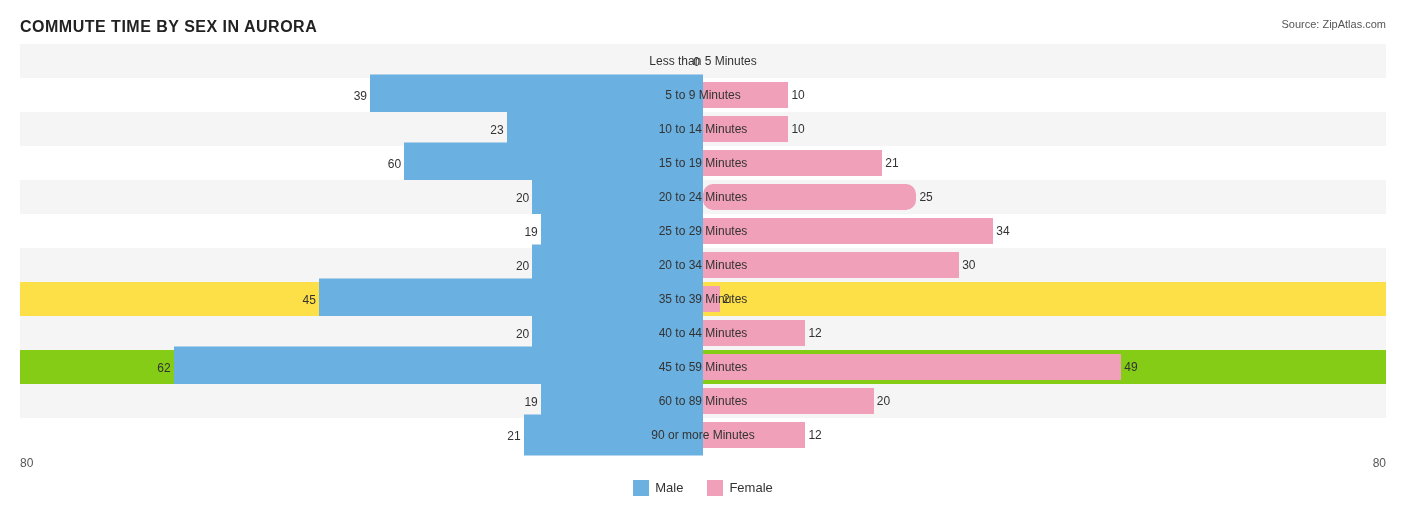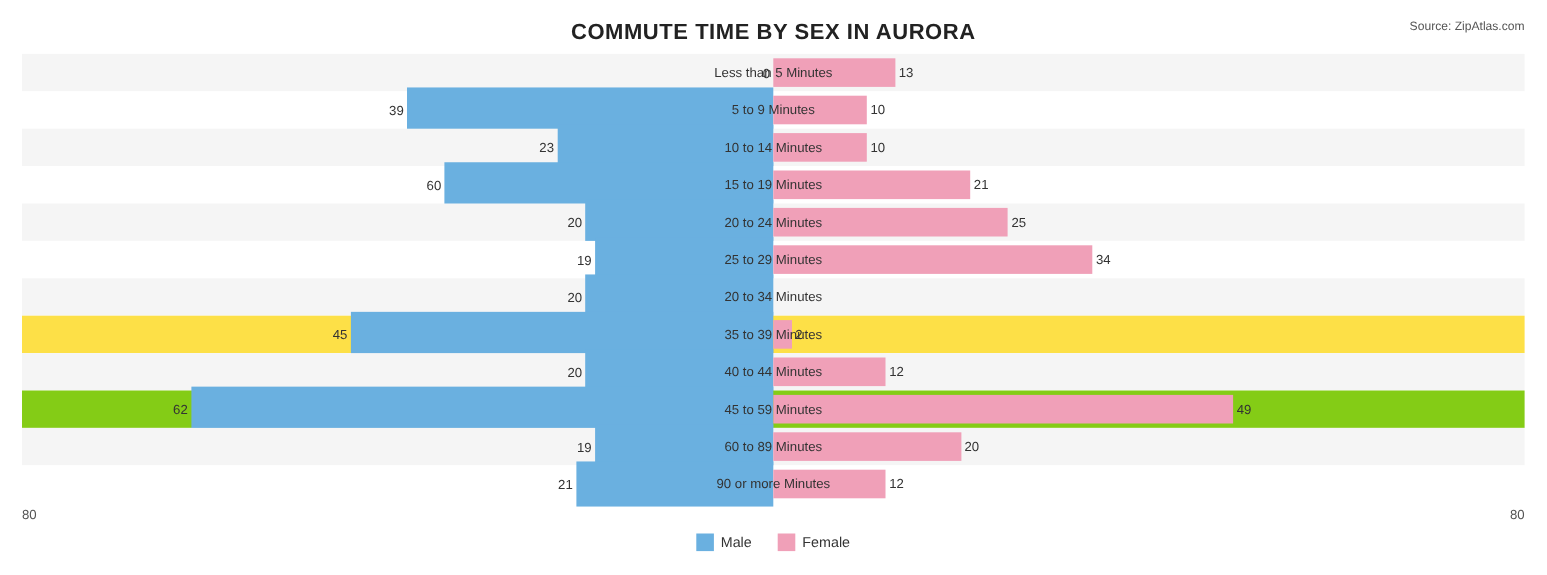--- a/index.html
+++ b/index.html
@@ -9,27 +9,26 @@
       width: 1406px;
       min-height: 523px;
       position: relative;
     }
     .chart-container {
       width: 1406px;
       padding: 18px 20px 40px 20px;
       position: relative;
     }
     .chart-title {
-      font-size: 20px;
+      font-size: 16px;
       font-weight: bold;
       color: #222;
       text-transform: uppercase;
       margin-bottom: 8px;
       letter-spacing: 0.5px;
-      text-align: center;
     }
     .source-text {
       position: absolute;
       top: 18px;
       right: 20px;
       font-size: 11px;
       color: #555;
     }
     .chart-area {
       position: relative;
@@ -156,25 +155,20 @@
 
   <div class="chart-area">
     <div class="rows-wrapper">
     <div class="bar-row" style="background: rgb(245, 245, 245);">
       <div class="left-section">
         <div class="male-bar" style="width:0%;">
           <span class="male-value">0</span>
         </div>
       </div>
       <span class="label-center">Less than 5 Minutes</span>
-      <div class="right-section">
-        <div class="female-bar" style="width:16.25%;">
-          <span class="female-value">13</span>
-        </div>
-      </div>
     </div>
         <div class="bar-row" style="background: rgb(255, 255, 255);">
       <div class="left-section">
         <div class="male-bar" style="width:48.75%;">
           <span class="male-value">39</span>
         </div>
       </div>
       <span class="label-center">5 to 9 Minutes</span>
       <div class="right-section">
         <div class="female-bar" style="width:12.5%;">
@@ -209,21 +203,21 @@
       </div>
     </div>
         <div class="bar-row" style="background: rgb(245, 245, 245);">
       <div class="left-section">
         <div class="male-bar" style="width:25%;">
           <span class="male-value">20</span>
         </div>
       </div>
       <span class="label-center">20 to 24 Minutes</span>
       <div class="right-section">
-        <div class="female-bar" style="width:31.25%;">
+        <div class="female-bar" style="width:31.25%;border-radius:10px;">
           <span class="female-value">25</span>
         </div>
       </div>
     </div>
         <div class="bar-row" style="background: rgb(255, 255, 255);">
       <div class="left-section">
         <div class="male-bar" style="width:23.75%;">
           <span class="male-value">19</span>
         </div>
       </div>
@@ -234,20 +228,25 @@
         </div>
       </div>
     </div>
         <div class="bar-row" style="background: rgb(245, 245, 245);">
       <div class="left-section">
         <div class="male-bar" style="width:25%;">
           <span class="male-value">20</span>
         </div>
       </div>
       <span class="label-center">20 to 34 Minutes</span>
+      <div class="right-section">
+        <div class="female-bar" style="width:37.5%;">
+          <span class="female-value">30</span>
+        </div>
+      </div>
     </div>
         <div class="bar-row" style="background: #fde047;">
       <div class="left-section">
         <div class="male-bar" style="width:56.25%;">
           <span class="male-value">45</span>
         </div>
       </div>
       <span class="label-center">35 to 39 Minutes</span>
       <div class="right-section">
         <div class="female-bar" style="width:2.5%;">

